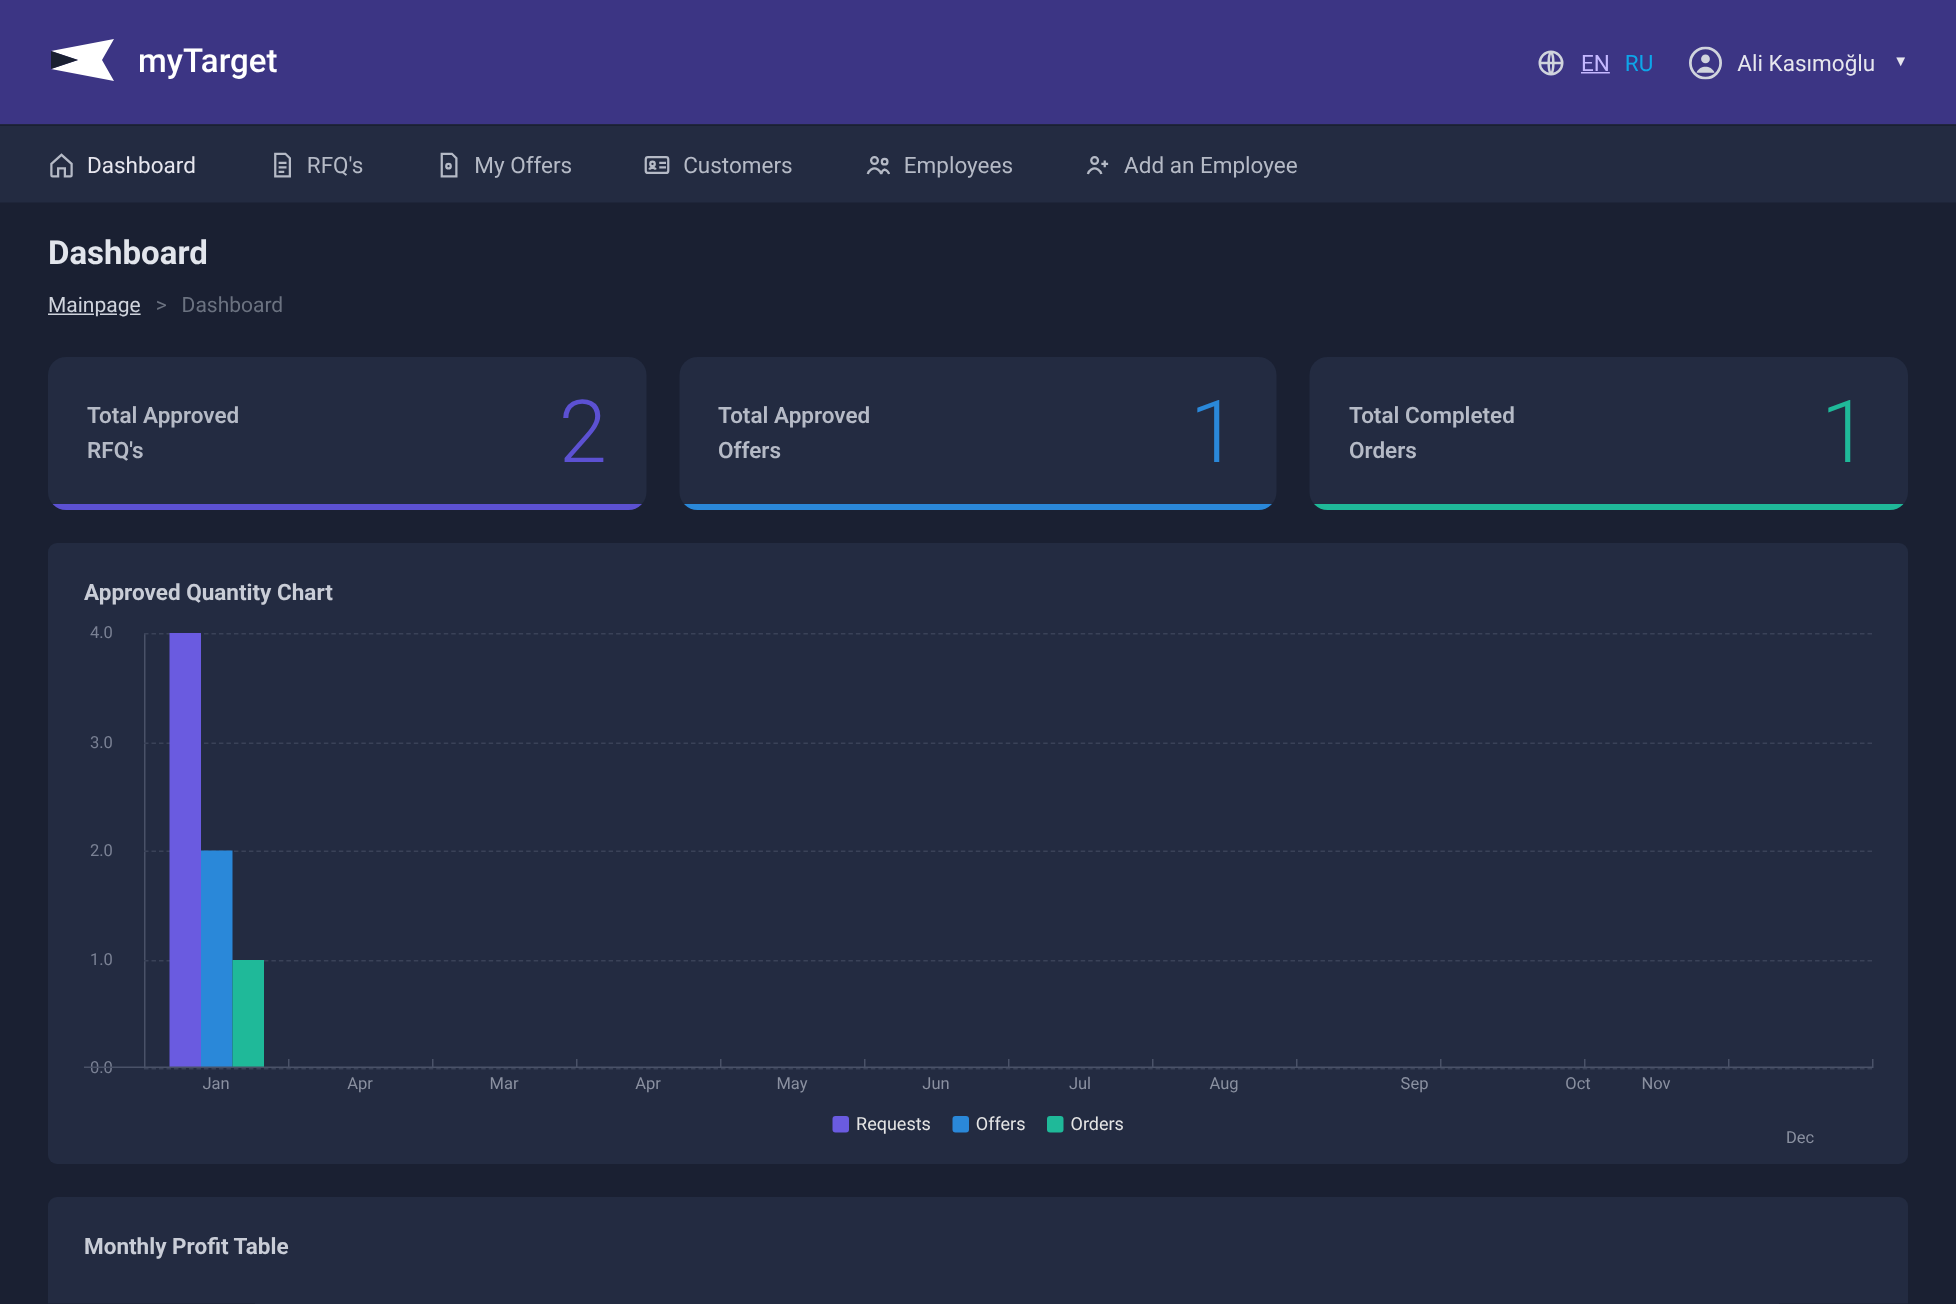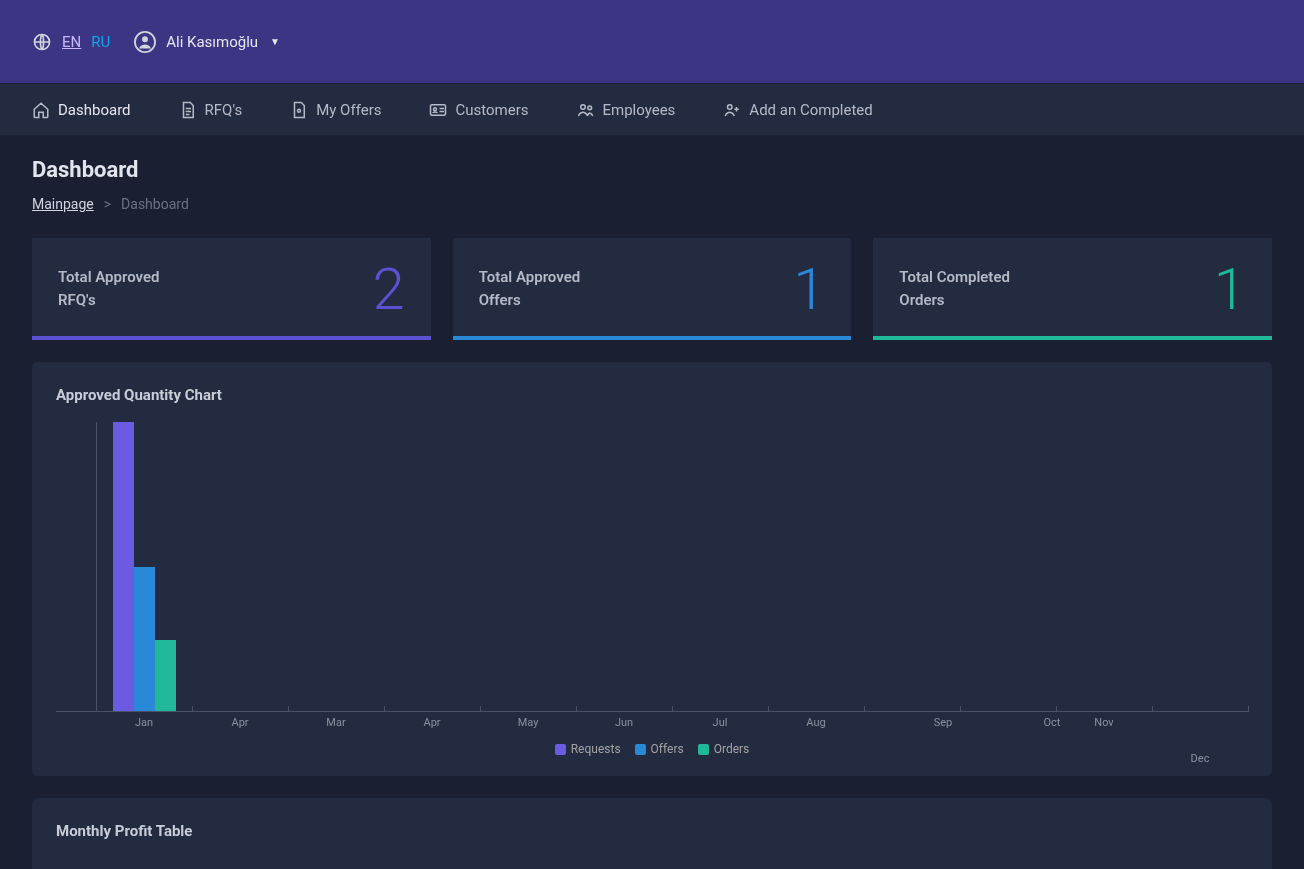--- a/index.html
+++ b/index.html
@@ -88,21 +88,21 @@
   .breadcrumb .current { color: #6b7280; }
 
   .stats {
     display: flex;
     gap: 22px;
     margin-bottom: 22px;
   }
   .stat-card {
     flex: 1;
     background: #232b41;
-    border-radius: 0;
+    border-radius: 12px;
     padding: 22px 26px;
     display: flex;
     justify-content: space-between;
     align-items: center;
     position: relative;
     overflow: hidden;
   }
   .stat-card::after {
     content: "";
     position: absolute;
@@ -186,32 +186,39 @@
   .bar.purple { background: #6a5be0; }
   .bar.blue   { background: #2a88d9; }
   .bar.green  { background: #1fb999; }
   .legend {
     position: absolute;
     left: 0; right: 0; bottom: -4px;
     display: flex;
     justify-content: center;
     gap: 14px;
     font-size: 12px;
-    color: #a3a3a3;
+    color: #e5e5e5;
   }
   .legend-item { display: flex; align-items: center; gap: 5px; }
   .swatch { width: 11px; height: 11px; border-radius: 2px; }
   .swatch.purple { background: #6a5be0; }
   .swatch.blue   { background: #2a88d9; }
   .swatch.green  { background: #1fb999; }
 </style>
 </head>
 <body>
 
 <div class="header">
+  <div class="logo">
+    <svg viewBox="0 0 50 40">
+      <path d="M2 12 L44 4 L36 18 L44 32 L2 24 L20 18 Z" fill="#fff"></path>
+      <path d="M2 24 L20 18 L2 12" fill="#1a2032"></path>
+    </svg>
+    <span>myTarget</span>
+  </div>
   <div class="header-right">
     <div class="lang">
       <svg viewBox="0 0 24 24" fill="none" stroke="#d0d4dd" stroke-width="2">
         <circle cx="12" cy="12" r="9"></circle>
         <path d="M3 12h18M12 3c2.5 3 2.5 15 0 18M12 3c-2.5 3-2.5 15 0 18"></path>
       </svg>
       <span class="lang-en">EN</span>
       <span class="lang-ru">RU</span>
     </div>
     <div class="user">
@@ -261,21 +268,21 @@
         <circle cx="17" cy="9" r="2.5"></circle>
         <path d="M2 20c1-4 5-5 6-5s5 1 6 5M14 20c.5-3 3-4 3-4s3 1 4 4"></path>
       </svg>
     <span>Employees</span>
   </div>
   <div class="nav-item">
     <svg viewBox="0 0 24 24" fill="none" stroke="#b5bac6" stroke-width="2">
         <circle cx="9" cy="8" r="3"></circle>
         <path d="M3 20c1-4 5-5 6-5s5 1 6 5M18 8v6M15 11h6"></path>
       </svg>
-    <span>Add an Completed</span>
+    <span>Add an Employee</span>
   </div>
 </div>
 
 <div class="content">
   <div class="page-title">Dashboard</div>
   <div class="breadcrumb">
     <a>Mainpage</a>
     <span class="sep">&gt;</span>
     <span class="current">Dashboard</span>
   </div>
@@ -301,20 +308,32 @@
         <span>Orders</span>
       </div>
       <div class="stat-value">1</div>
     </div>
   </div>
 
   <div class="panel">
     <div class="panel-title">Approved Quantity Chart</div>
     <div class="chart" id="chart">
       <div class="axis-y"></div>
+      <div class="chart-grid" id="chart-grid">
+          <div class="gridline" style="top: 0px;"></div>
+          <div class="y-tick" style="top: 0px;">4.0</div>
+          <div class="gridline" style="top: 72.5px;"></div>
+          <div class="y-tick" style="top: 72.5px;">3.0</div>
+          <div class="gridline" style="top: 145px;"></div>
+          <div class="y-tick" style="top: 145px;">2.0</div>
+          <div class="gridline" style="top: 217.5px;"></div>
+          <div class="y-tick" style="top: 217.5px;">1.0</div>
+          <div class="gridline" style="top: 290px;"></div>
+          <div class="y-tick" style="top: 290px;">0.0</div>
+        </div>
       <div class="bars" id="chart-bars">
           <div class="bar purple" style="height: 290px; left: 16.5px;"></div>
           <div class="bar blue" style="height: 145px; left: 37.5px;"></div>
           <div class="bar green" style="height: 72.5px; left: 58.5px;"></div>
         </div>
       <div class="axis-x"></div>
       <div class="x-labels" id="x-labels">
           <div class="x-tick" style="left: 48px;">Jan</div>
           <div class="x-tick" style="left: 144px;">Apr</div>
           <div class="x-tick" style="left: 240px;">Mar</div>

